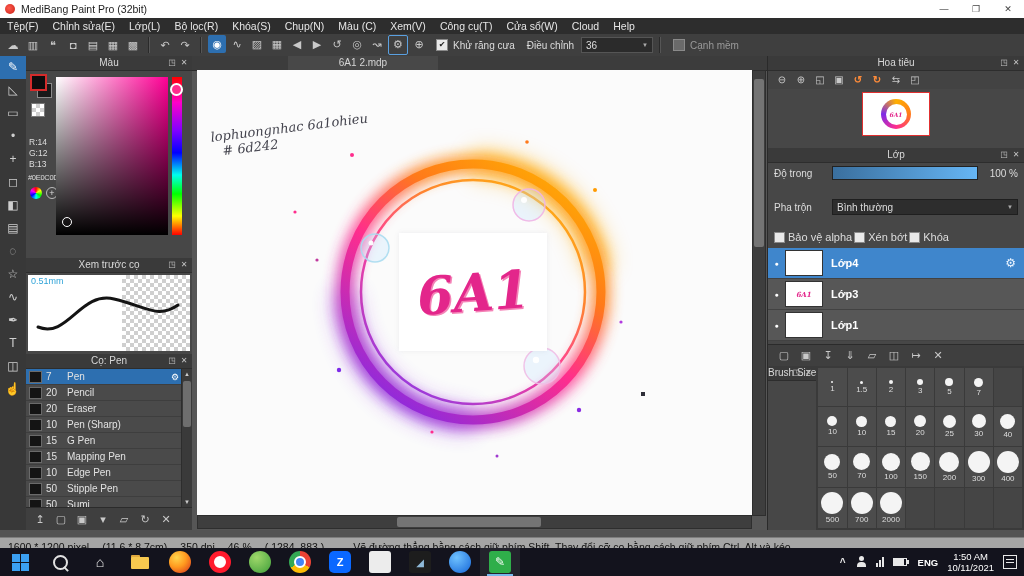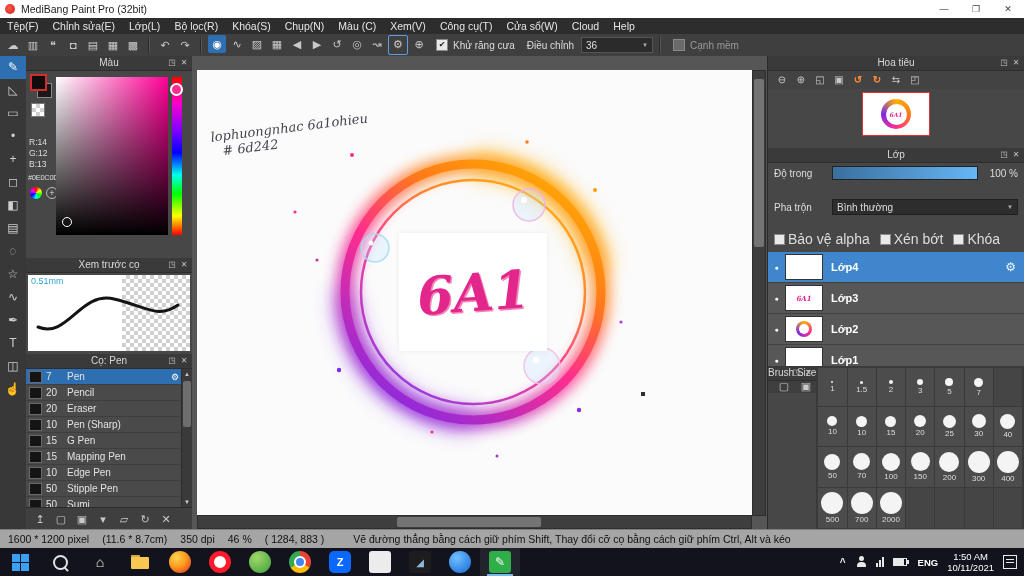--- a/index.html
+++ b/index.html
@@ -112,21 +112,21 @@
                font-family:"DejaVu Serif",serif;font-style:italic;font-size:6px;color:#e3268b;font-weight:bold;}
   .layers-panel{height:218px;display:flex;flex-direction:column;}
   .op-row,.blend-row{display:flex;align-items:center;padding:3px 6px 16px;gap:6px;color:#ddd;font-size:10px;}
   .lbl{width:52px;flex:0 0 auto;}
   .slider{flex:1;height:12px;background:#2b2b2b;border:1px solid #222;position:relative;}
   .slider-fill{position:absolute;inset:0;background:linear-gradient(to right,#3a6f9e,#66b6f5);}
   .op-val{width:34px;text-align:right;}
   .blend-dd{flex:1;height:14px;background:#2d2d2d;border:1px solid #1f1f1f;color:#ddd;display:flex;align-items:center;
             justify-content:space-between;padding:0 4px;font-size:10px;}
   .blend-dd .caret{font-size:6px;color:#aaa;}
-  .check-row{display:flex;align-items:center;padding:0 6px 2px;gap:10px;color:#ddd;font-size:14px;}
+  .check-row{display:flex;align-items:center;padding:0 6px 2px;gap:2px;color:#ddd;font-size:11px;}
   .chk{width:9px;height:9px;background:#e9e9e9;border:1px solid #8a8a8a;margin-right:3px;flex:0 0 auto;}
   .chk-item{display:flex;align-items:center;}
   .layer-list{margin-top:3px;}
   .layer-row{height:30px;display:flex;align-items:center;background:#575757;border-bottom:1px solid #424242;}
   .layer-row.sel{background:#3f86cc;}
   .vis-cell{width:17px;text-align:center;color:#fff;font-size:7px;}
   .layer-thumb{width:36px;height:24px;margin-right:8px;border:1px solid #333;display:flex;align-items:center;justify-content:center;
                background:#fff;overflow:hidden;flex:0 0 auto;}
   .thumb-text{font-family:"DejaVu Serif",serif;font-style:italic;font-size:7px;color:#e3268b;font-weight:bold;}
   .mini-ring{width:16px;height:16px;border-radius:50%;background:conic-gradient(#ffb000,#ff2d8d,#7d2ae8,#ffb000);
@@ -137,21 +137,21 @@
   .layer-actions{height:22px;margin-top:3px;background:#3f3f3f;border-top:1px solid #2b2b2b;display:flex;align-items:center;
                  gap:8px;padding-left:9px;}
   .la-icon{color:#c9c9c9;font-size:11px;width:14px;text-align:center;}
   .bs-panel{flex:1;display:flex;flex-direction:row;}
   .bs-grid{display:grid;grid-template-columns:repeat(7,1fr);gap:1px;padding:2px;background:#3a3a3a;flex:1;}
   .bs-cell{background:#4c4c4c;display:flex;flex-direction:column;align-items:center;justify-content:center;gap:2px;min-height:30px;}
   .bs-cell.empty{background:#454545;}
   .bs-circle{background:#f4f4f4;border-radius:50%;flex:0 0 auto;}
   .bs-label{font-size:8px;color:#ddd;line-height:8px;}
   
-  .statusbar{position:absolute;left:0;right:0;bottom:28px;height:18px;background:#a5a5a5;border-top:1px solid #7d7d7d;
+  .statusbar{position:absolute;left:0;right:0;bottom:20px;height:18px;background:#a5a5a5;border-top:1px solid #7d7d7d;
              display:flex;align-items:center;gap:13px;padding:0 8px;color:#111;font-size:10.5px;white-space:nowrap;overflow:hidden;}
   .sb-hint{margin-left:16px;}
   
   .taskbar{position:absolute;left:0;right:0;bottom:0;height:28px;background:#13131d;display:flex;align-items:center;}
   .tb-slot{width:40px;height:28px;display:flex;align-items:center;justify-content:center;position:relative;flex:0 0 auto;}
   .tb-slot.active{background:rgba(255,255,255,0.07);}
   .active-bar{position:absolute;bottom:0;left:7px;right:7px;height:2px;background:#76b9ed;}
   .start-grid{display:grid;grid-template-columns:8px 8px;grid-template-rows:8px 8px;gap:1px;}
   .start-grid span{background:#3ba0f2;}
   .search-ic{width:11px;height:11px;border:2px solid #e2e2e2;border-radius:50%;position:relative;}
@@ -392,20 +392,23 @@
           <div class="ba-icon">▣</div>
           <div class="ba-icon">▾</div>
           <div class="ba-icon">▱</div>
           <div class="ba-icon">↻</div>
           <div class="ba-icon">✕</div>
         </div>
     </section>
   </div>
 
   <div class="canvas-area">
+    <div class="canvas-tabbar">
+      <div class="canvas-tab">6A1 2.mdp</div>
+    </div>
     <div class="canvas-white">
       <svg class="art-svg" width="555" height="446" viewBox="0 0 555 446">
         <defs>
           <linearGradient id="ringGrad" x1="85%" y1="0%" x2="15%" y2="100%">
             <stop offset="0%" stop-color="#ffb000"></stop>
             <stop offset="30%" stop-color="#ff7a1a"></stop>
             <stop offset="55%" stop-color="#ff2d8d"></stop>
             <stop offset="100%" stop-color="#7d2ae8"></stop>
           </linearGradient>
           <filter id="glow" x="-40%" y="-40%" width="180%" height="180%">
@@ -534,29 +537,20 @@
           </div>
           <div class="layer-row">
             <span class="vis-cell">●</span>
             <span class="layer-thumb">
               <span class="thumb-text">6A1</span>
             </span>
             <span class="layer-name">Lớp3</span>
           </div>
           <div class="layer-row">
             <span class="vis-cell">●</span>
-            <span class="layer-thumb checker">
-              <span class="mini-ring">
-                <span class="mini-ring-in"></span>
-              </span>
-            </span>
-            <span class="layer-name">Lớp2</span>
-          </div>
-          <div class="layer-row">
-            <span class="vis-cell">●</span>
             <span class="layer-thumb checker"></span>
             <span class="layer-name">Lớp1</span>
           </div>
         </div>
       <div class="layer-actions">
           <div class="la-icon">▢</div>
           <div class="la-icon">▣</div>
           <div class="la-icon">↧</div>
           <div class="la-icon">⇓</div>
           <div class="la-icon">▱</div>

